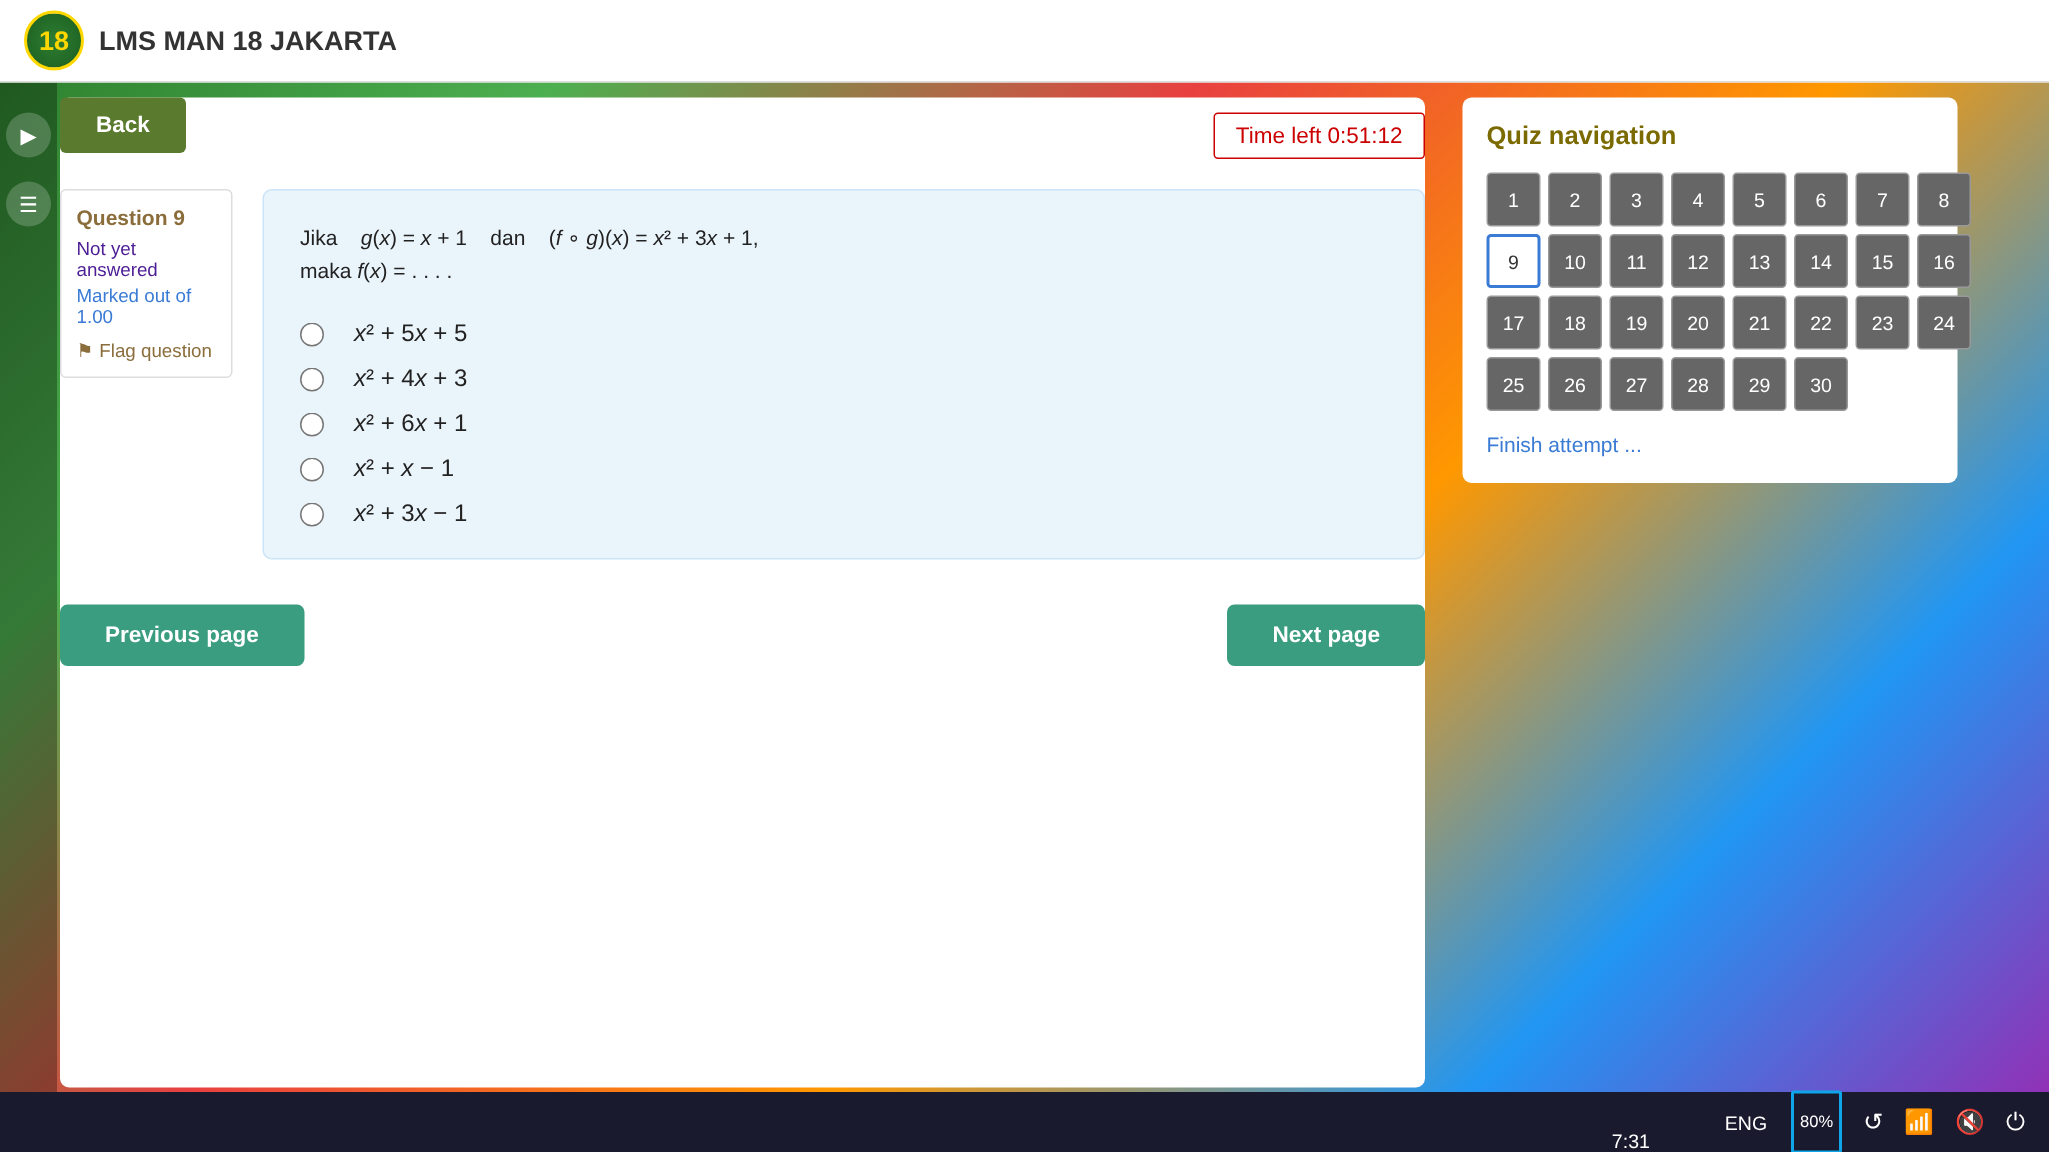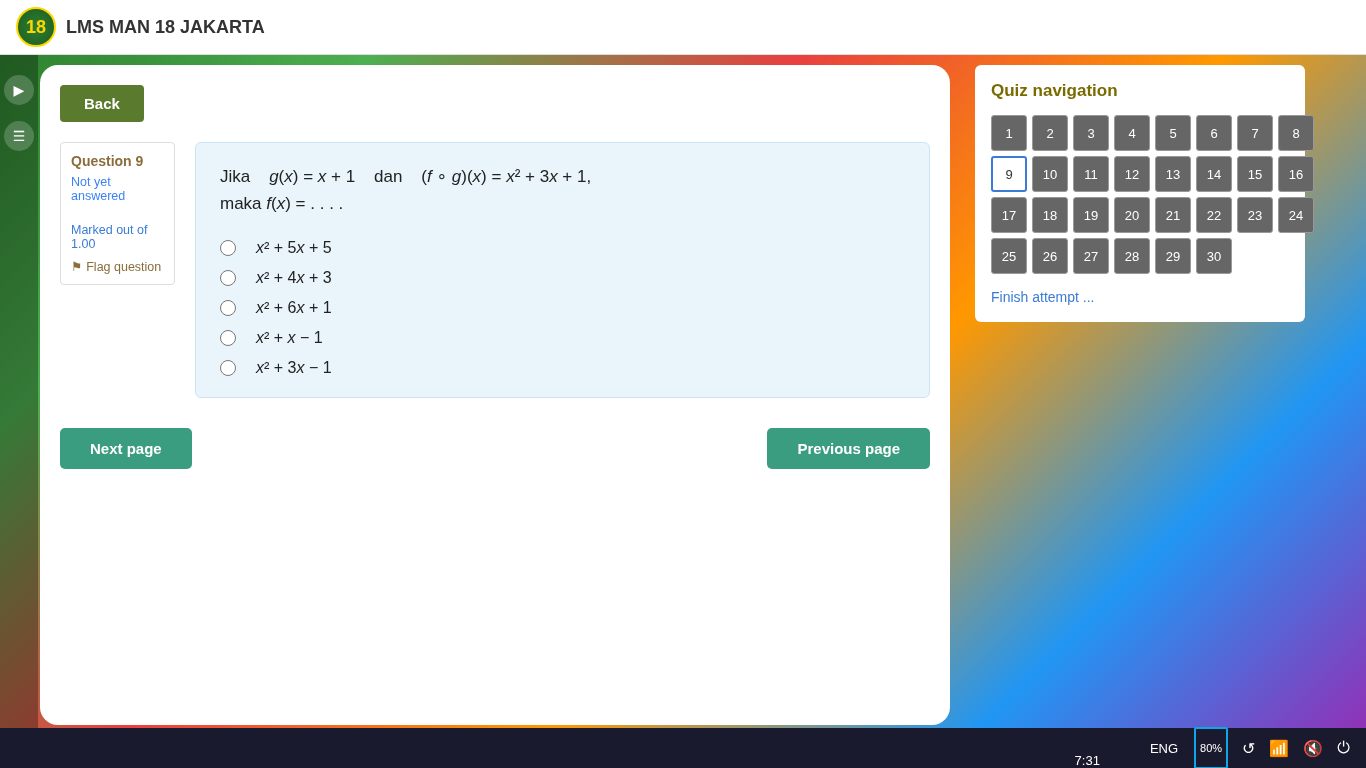--- a/index.html
+++ b/index.html
@@ -51,23 +51,22 @@
     }
 
     
     .main-panel {
       position: absolute;
       top: 65px;
       left: 40px;
       width: 910px;
       min-height: 660px;
       background: white;
-      border-radius: 18px;
+      border-radius: 6px;
       z-index: 5;
-      padding: 20px;
     }
 
     .back-btn {
       background: #5a7a2e;
       color: white;
       border: none;
       padding: 10px 24px;
       font-size: 15px;
       border-radius: 4px;
       cursor: pointer;
@@ -102,22 +101,22 @@
       color: #555;
       height: fit-content;
     }
     .question-info .q-number {
       color: #8a6d3b;
       font-weight: bold;
       font-size: 14px;
       margin-bottom: 6px;
     }
     .question-info .q-status {
-      color: #3b82f6;
-      margin-bottom: 20px;
+      color: #4c1d95;
+      margin-bottom: 3px;
       font-size: 12.5px;
     }
     .question-info .q-marked {
       color: #3a7bd5;
       margin-bottom: 8px;
       font-size: 12.5px;
     }
     .question-info .q-flag {
       color: #8a6d3b;
       font-size: 12.5px;
@@ -130,21 +129,21 @@
     
     .question-panel {
       flex: 1;
       border: 1px solid #cce4f7;
       border-radius: 6px;
       background: #eaf4fb;
       padding: 20px 24px;
     }
 
     .question-text {
-      font-size: 17px;
+      font-size: 14px;
       color: #222;
       margin-bottom: 22px;
       line-height: 1.6;
     }
 
     .options-list {
       list-style: none;
       display: flex;
       flex-direction: column;
       gap: 12px;
@@ -295,20 +294,24 @@
 </div>
 
 <div class="side-bar">
   <div class="side-btn">▶</div>
   <div class="side-btn">☰</div>
 </div>
 
 <div class="main-panel">
   <div style="display:flex; align-items:flex-start; justify-content:space-between;">
     <button class="back-btn">Back</button>
+    <div class="timer-box">
+      <span>Time left</span>
+      <span>0:51:12</span>
+    </div>
   </div>
 
   <div class="content-area">
 
     <div class="question-info">
       <div class="q-number">Question 9</div>
       <div class="q-status">Not yet answered</div>
       <div class="q-marked">
         <span>Marked out of</span>
         <br>
@@ -345,22 +348,22 @@
         </li>
         <li class="option-item">
           <input type="radio" name="answer" id="opt5" style="">
           <label class="option-label" for="opt5"><em>x</em>² + 3<em>x</em> − 1</label>
         </li>
       </ul>
     </div>
   </div>
 
   <div class="bottom-nav">
+    <button class="nav-btn">Previous page</button>
     <button class="nav-btn">Next page</button>
-    <button class="nav-btn">Previous page</button>
   </div>
 </div>
 
 <div class="quiz-nav-panel">
   <div class="quiz-nav-title">Quiz navigation</div>
   <div class="nav-grid" id="nav-grid">
       <div class="nav-cell answered">1</div>
       <div class="nav-cell answered">2</div>
       <div class="nav-cell answered">3</div>
       <div class="nav-cell answered">4</div>

